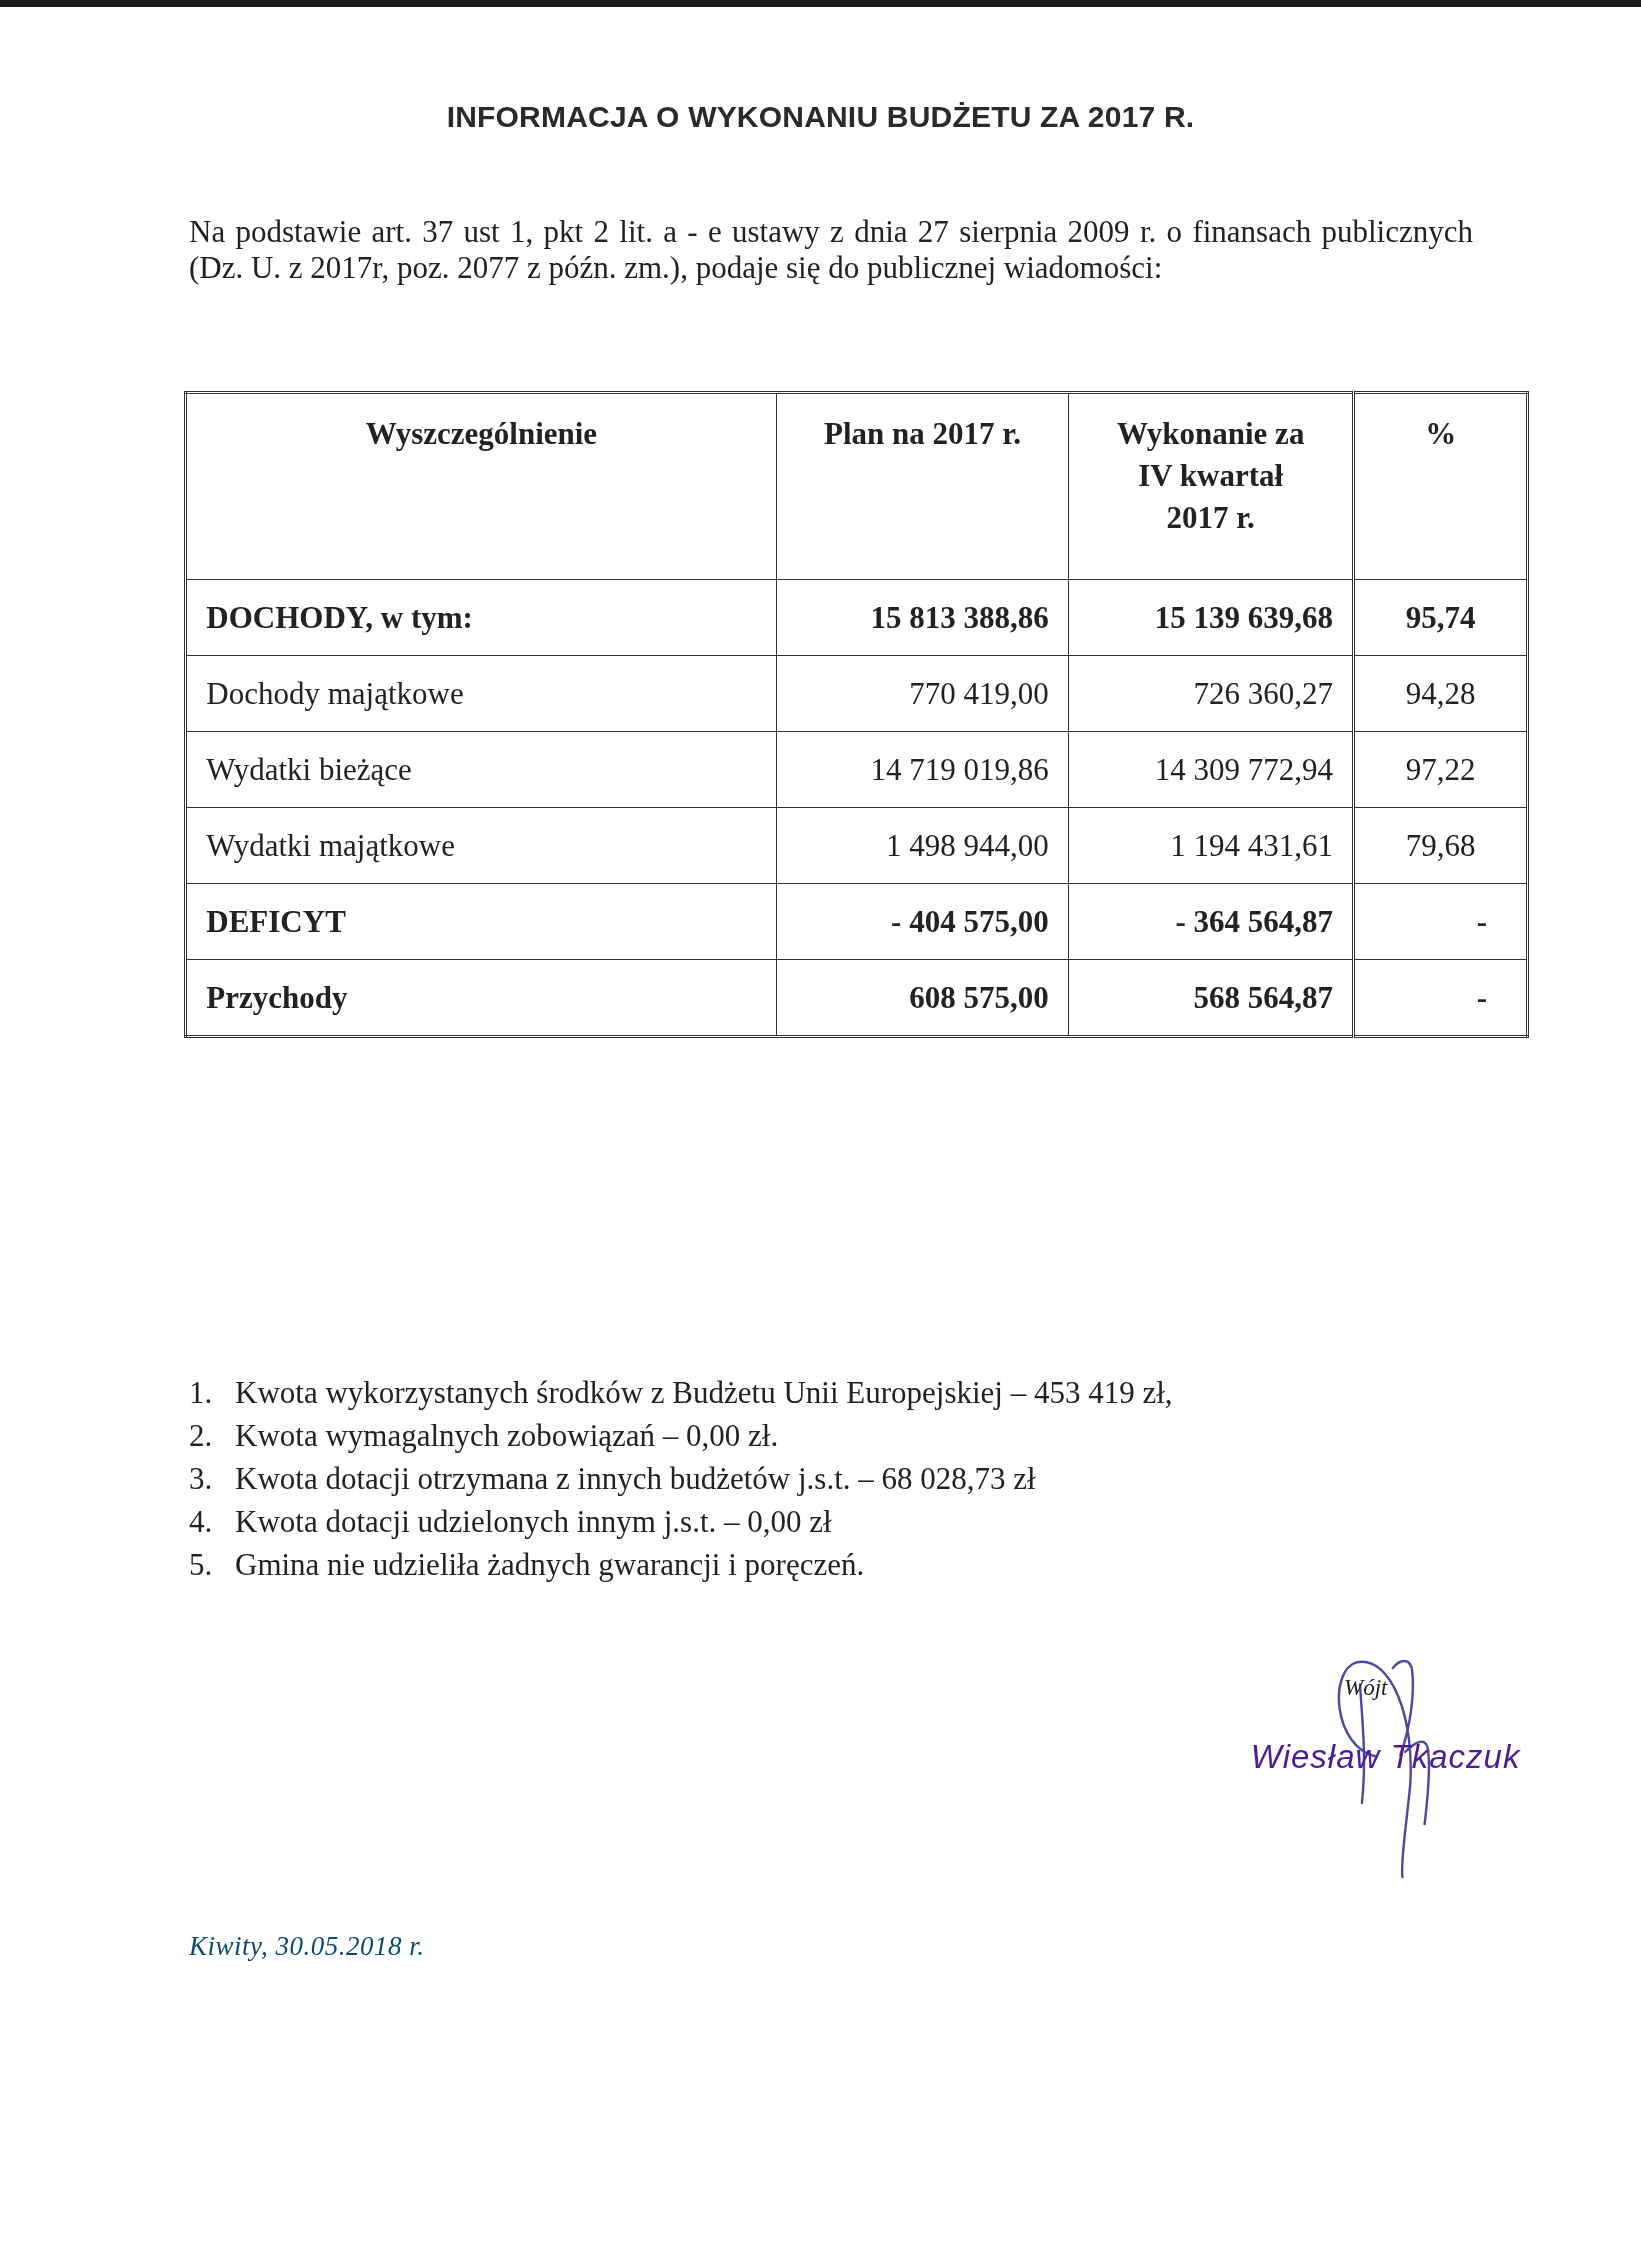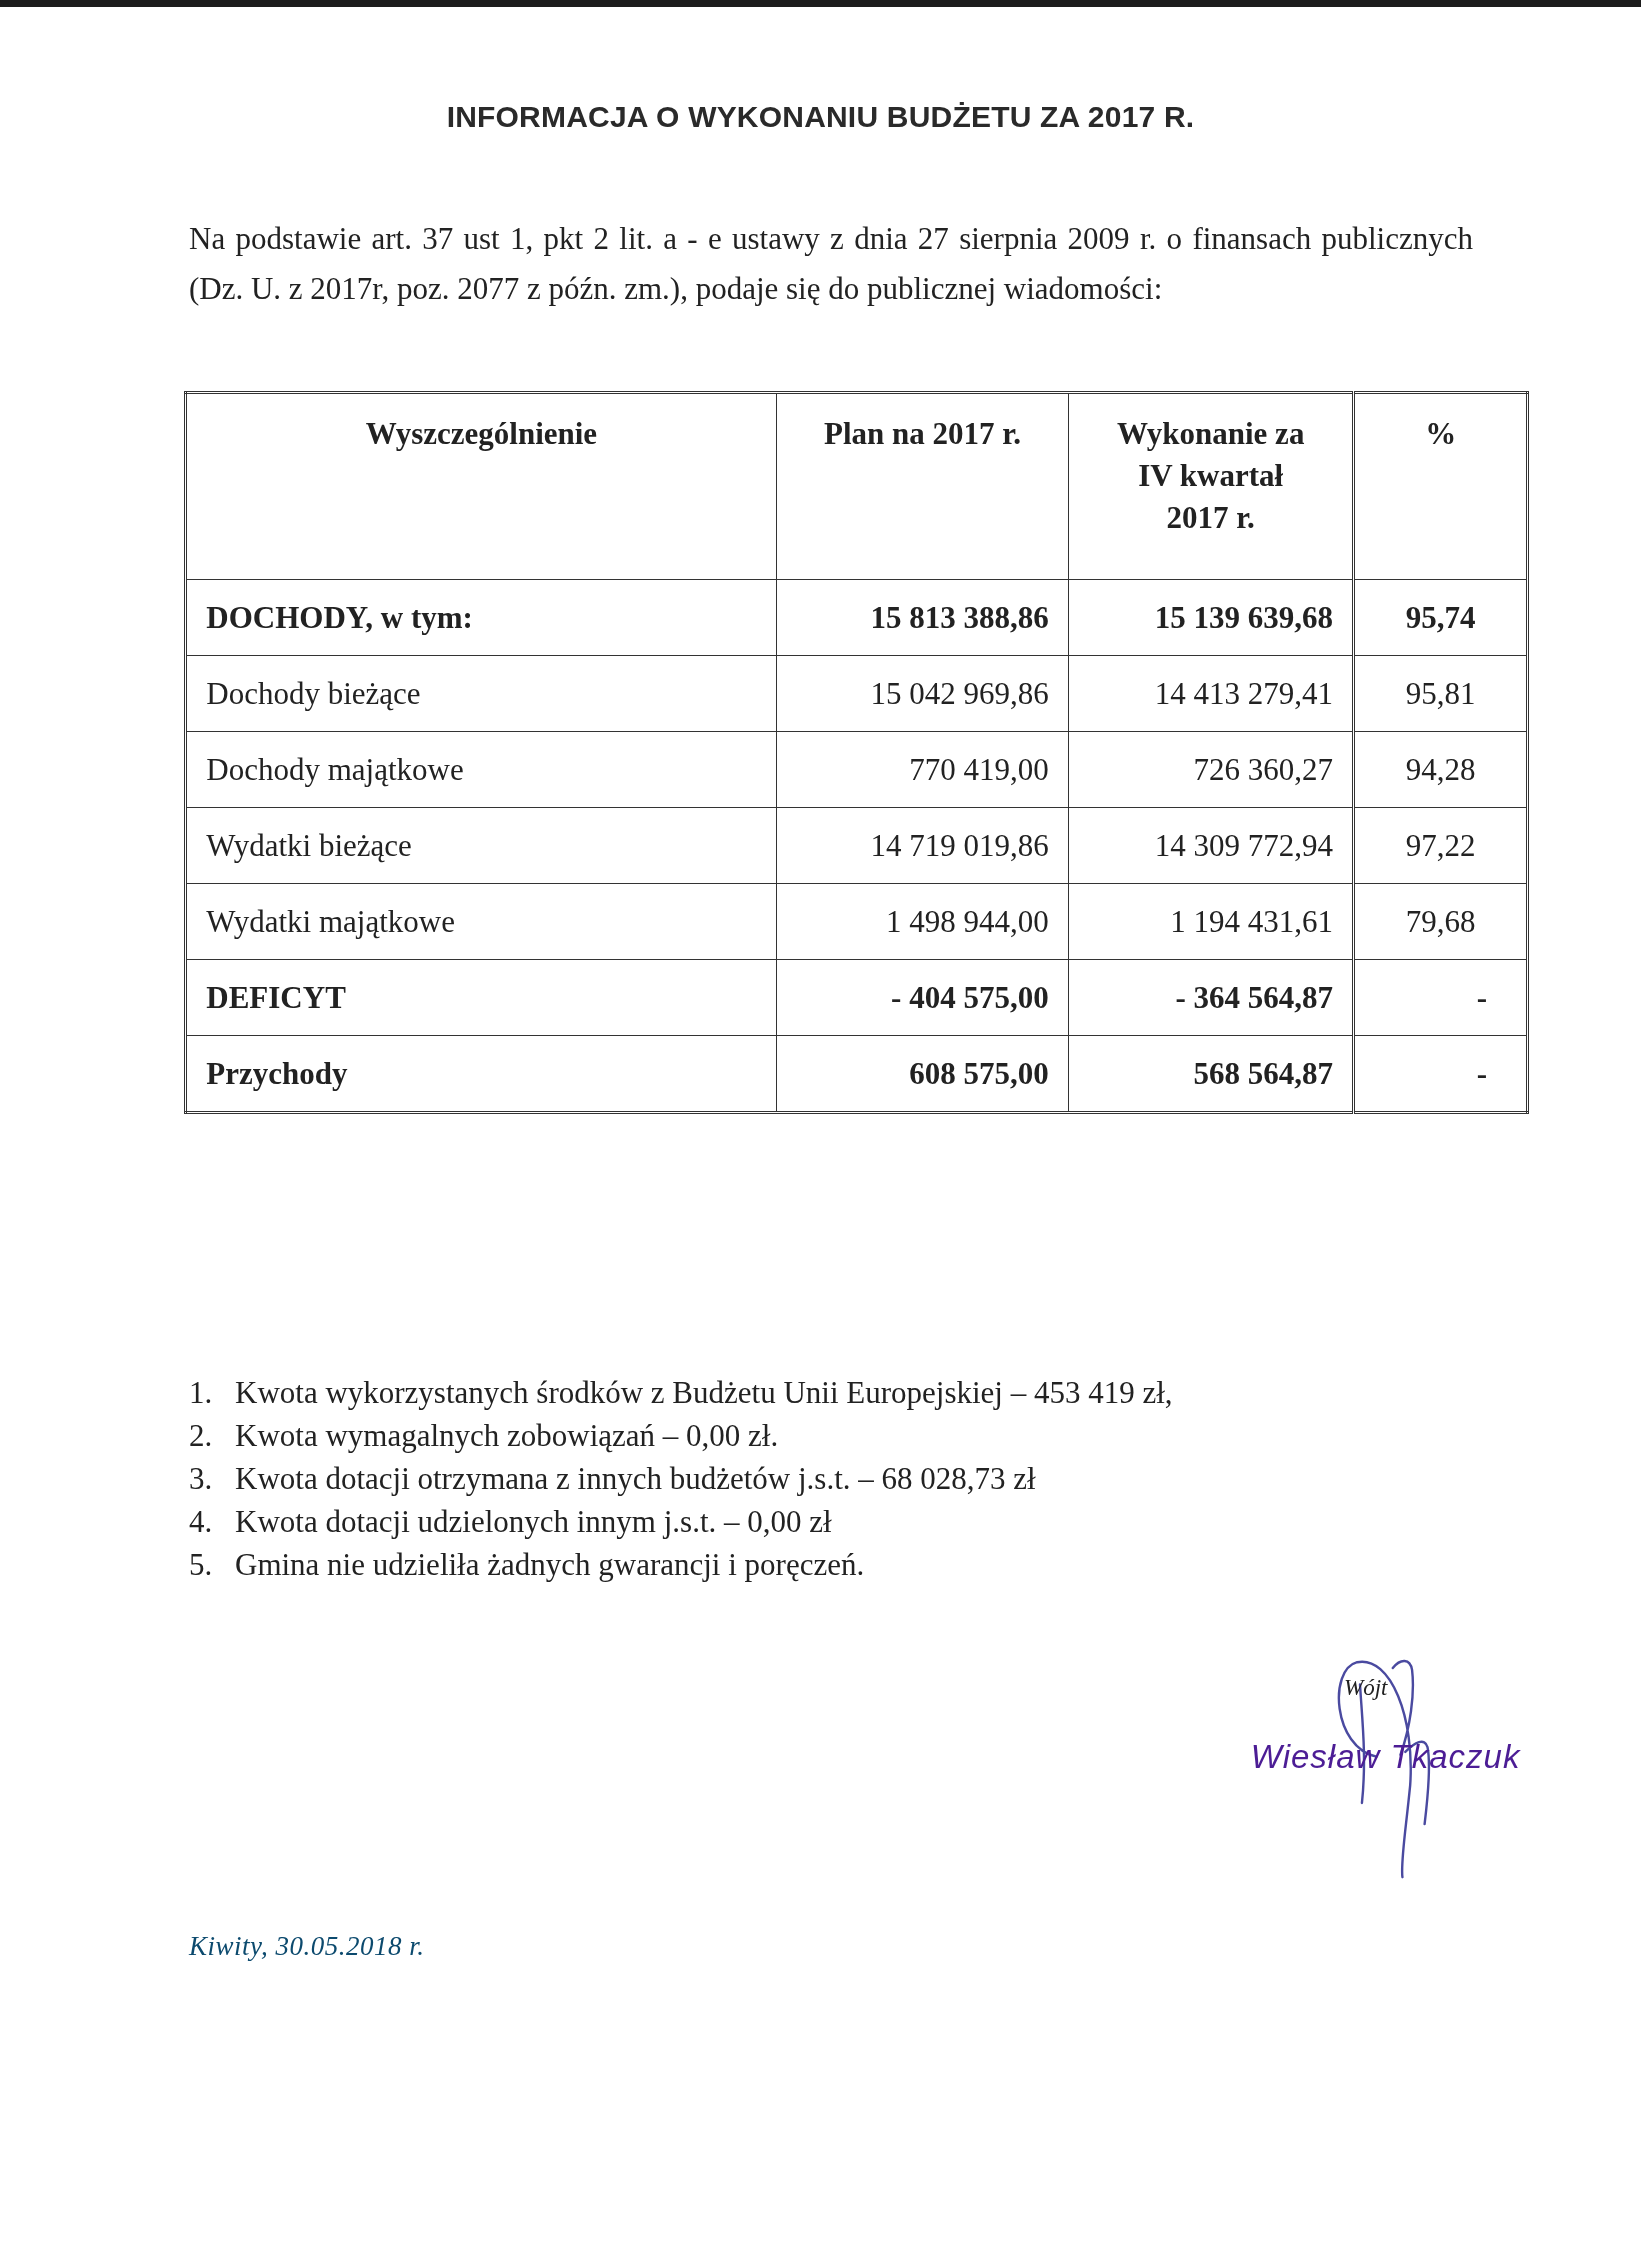--- a/index.html
+++ b/index.html
@@ -1,21 +1,21 @@
 <!DOCTYPE html>
 <html><head>
 <meta charset="utf-8">
 <style>
   html, body { margin: 0; padding: 0; }
   body { width: 1641px; height: 2257px; background: #ffffff; position: relative; overflow: hidden; color: #1a1a1a; }
   .topbar { position: absolute; left: 0; top: 0; width: 1641px; height: 6.8px; background: #1c1c1c; }
   .title { position: absolute; left: 0; width: 1641px; top: 100px; text-align: center;
            font-family: "Liberation Sans", sans-serif; font-weight: bold; font-size: 30px; color: #2a2a2a; letter-spacing: 0.2px; }
   .intro { position: absolute; left: 189px; top: 214px; width: 1284px;
-           font-family: "Liberation Serif", serif; font-size: 31px; line-height: 50px; text-align: justify; color: #222; }
+           font-family: "Liberation Serif", serif; font-size: 31px; line-height: 36px; text-align: justify; color: #222; }
   table.budget { position: absolute; left: 184px; top: 391px; width: 1345px; border-collapse: collapse;
                  font-family: "Liberation Serif", serif; font-size: 31px; color: #222;
                  border: 3.9px double #333; }
   table.budget td, table.budget th { border: 1.4px solid #333; padding: 0 19.3px; }
   table.budget th { font-weight: bold; vertical-align: top; height: 166px; padding-top: 19.3px; line-height: 42px; text-align: center; }
   table.budget td { height: 75px; }
   table.budget col.c1 { width: 593px; }
   table.budget col.c2 { width: 293px; }
   table.budget col.c3 { width: 286px; }
   table.budget col.c4 { width: 174px; }
@@ -61,26 +61,20 @@
       </th>
       <th class="pct-sep">%</th>
     </tr>
   </thead>
   <tbody id="table-body">
       <tr class="bold">
         <td>DOCHODY, w tym:</td>
         <td class="num">15 813 388,86</td>
         <td class="num">15 139 639,68</td>
         <td class="pct pct-sep">95,74</td>
-      </tr>
-      <tr>
-        <td>Dochody bieżące</td>
-        <td class="num">15 042 969,86</td>
-        <td class="num">14 413 279,41</td>
-        <td class="pct pct-sep">95,81</td>
       </tr>
       <tr>
         <td>Dochody majątkowe</td>
         <td class="num">770 419,00</td>
         <td class="num">726 360,27</td>
         <td class="pct pct-sep">94,28</td>
       </tr>
       <tr>
         <td>Wydatki bieżące</td>
         <td class="num">14 719 019,86</td>

